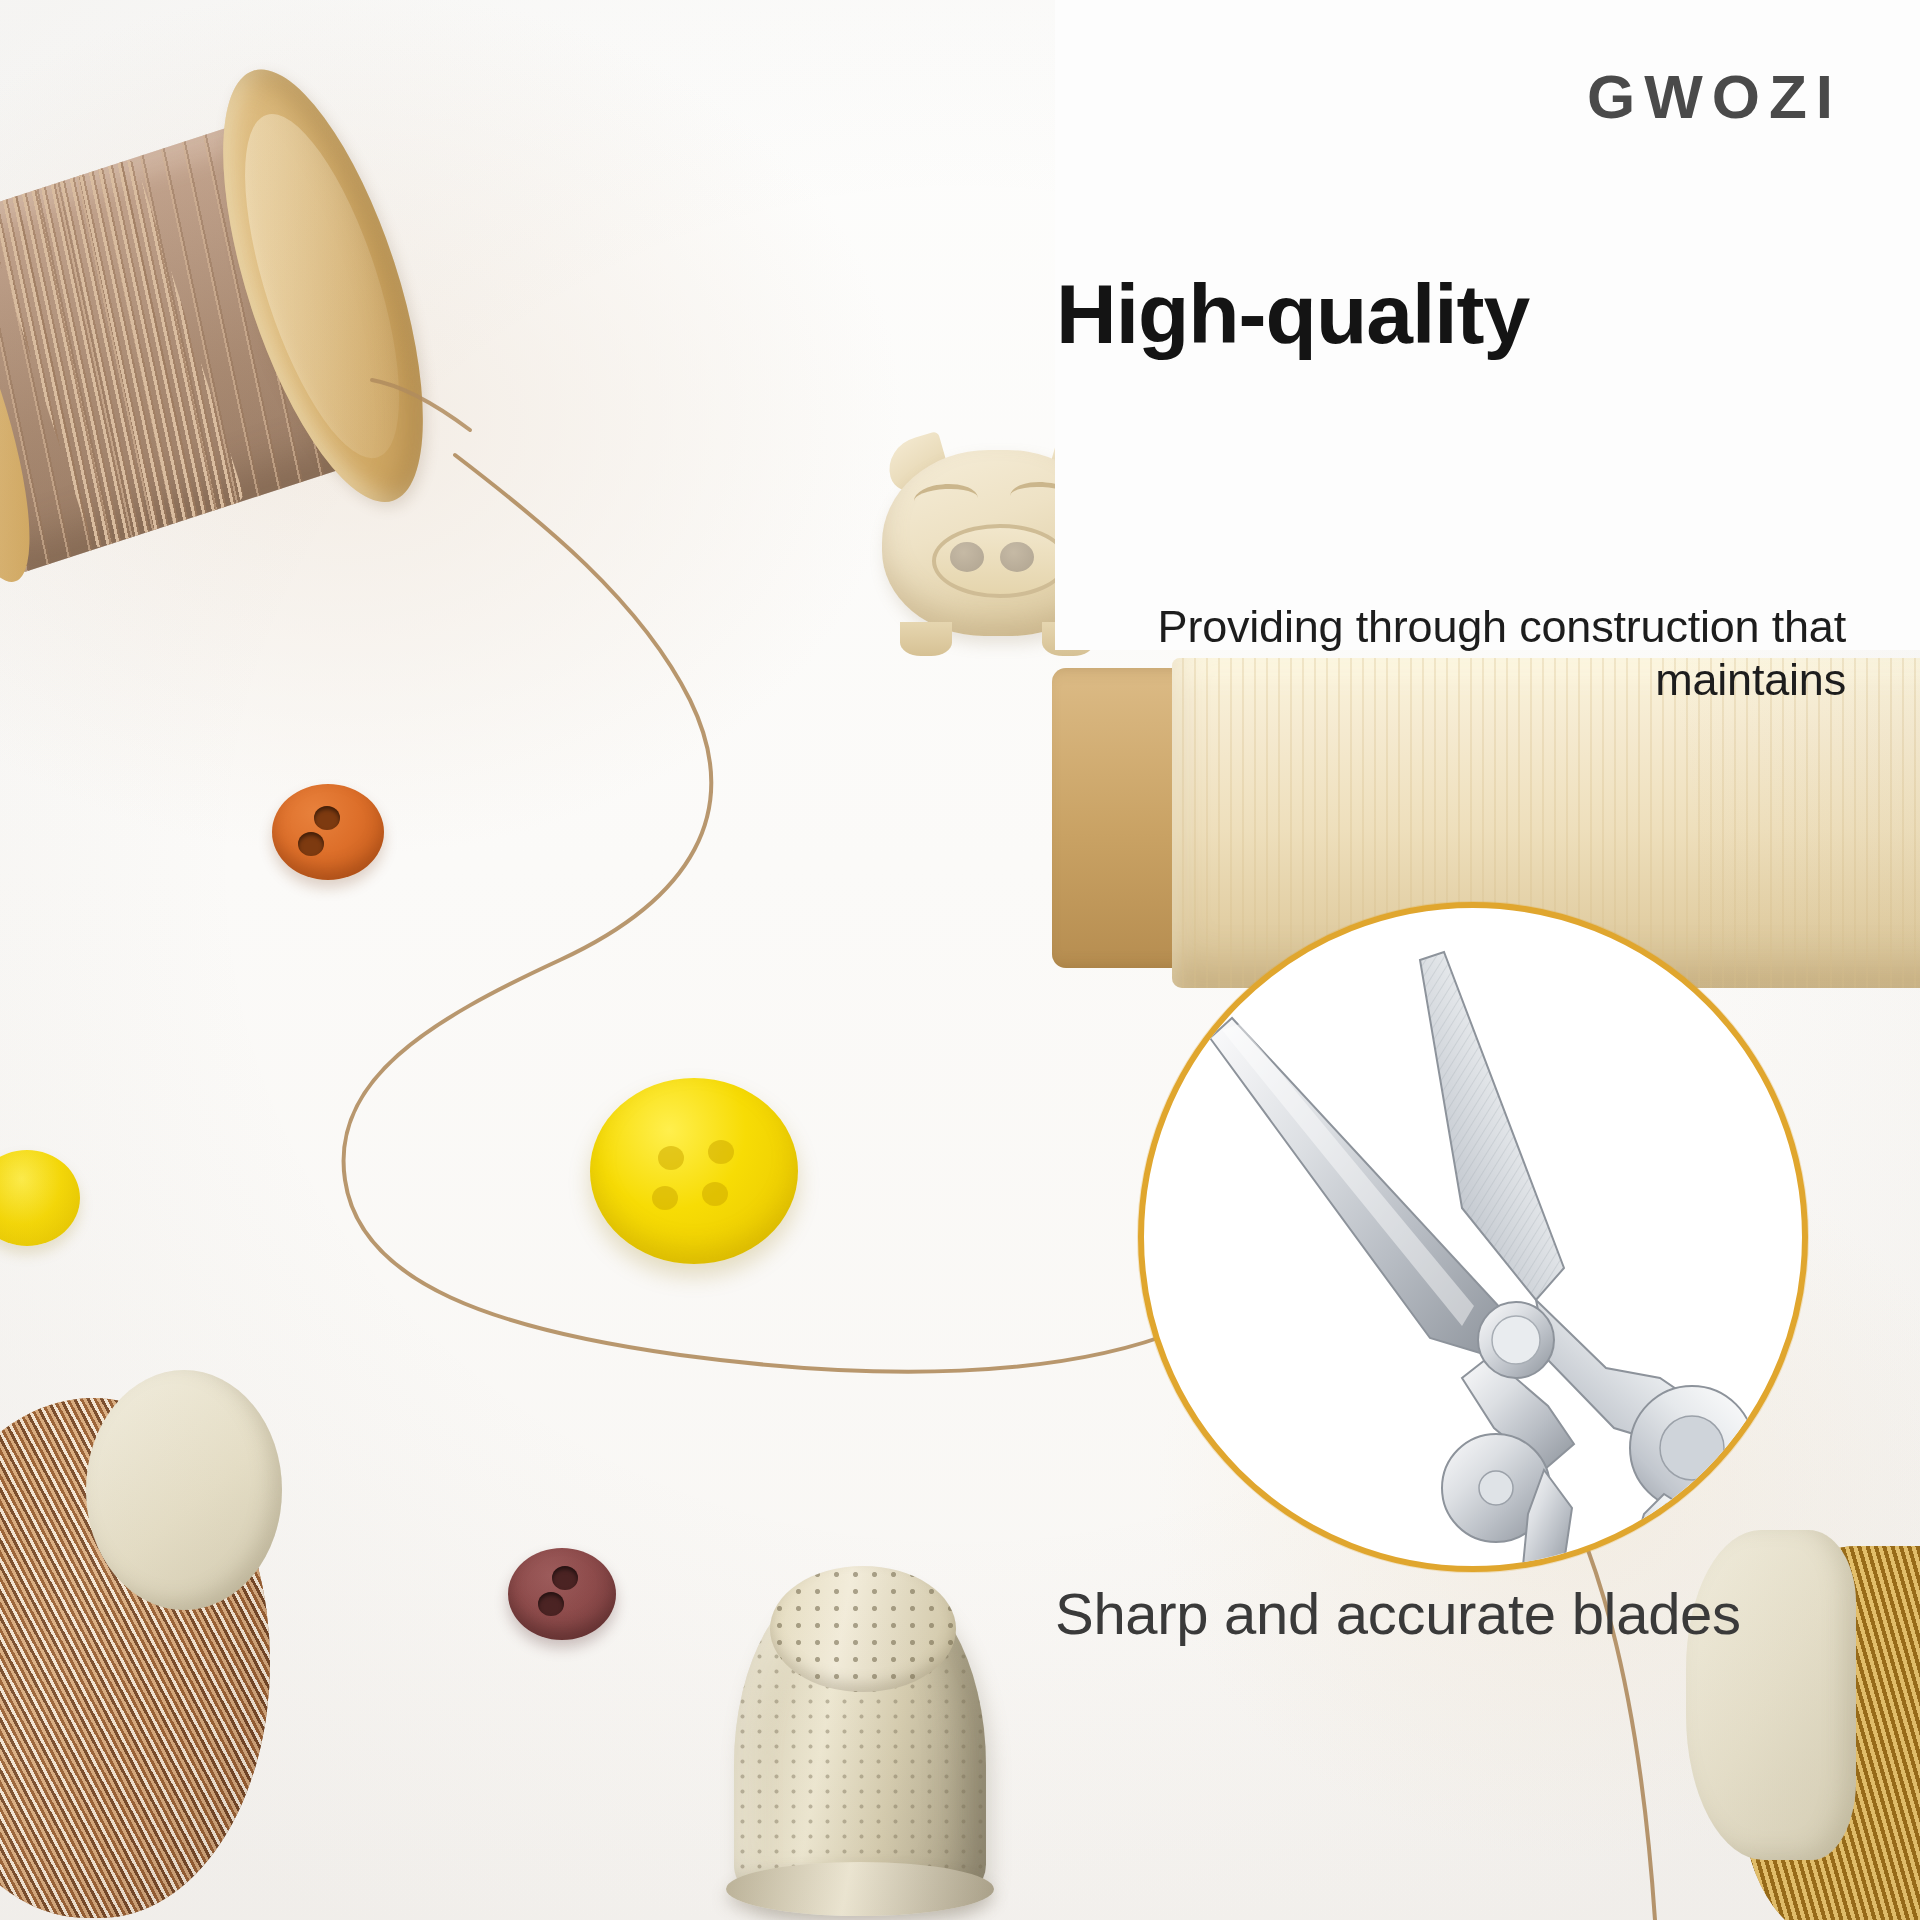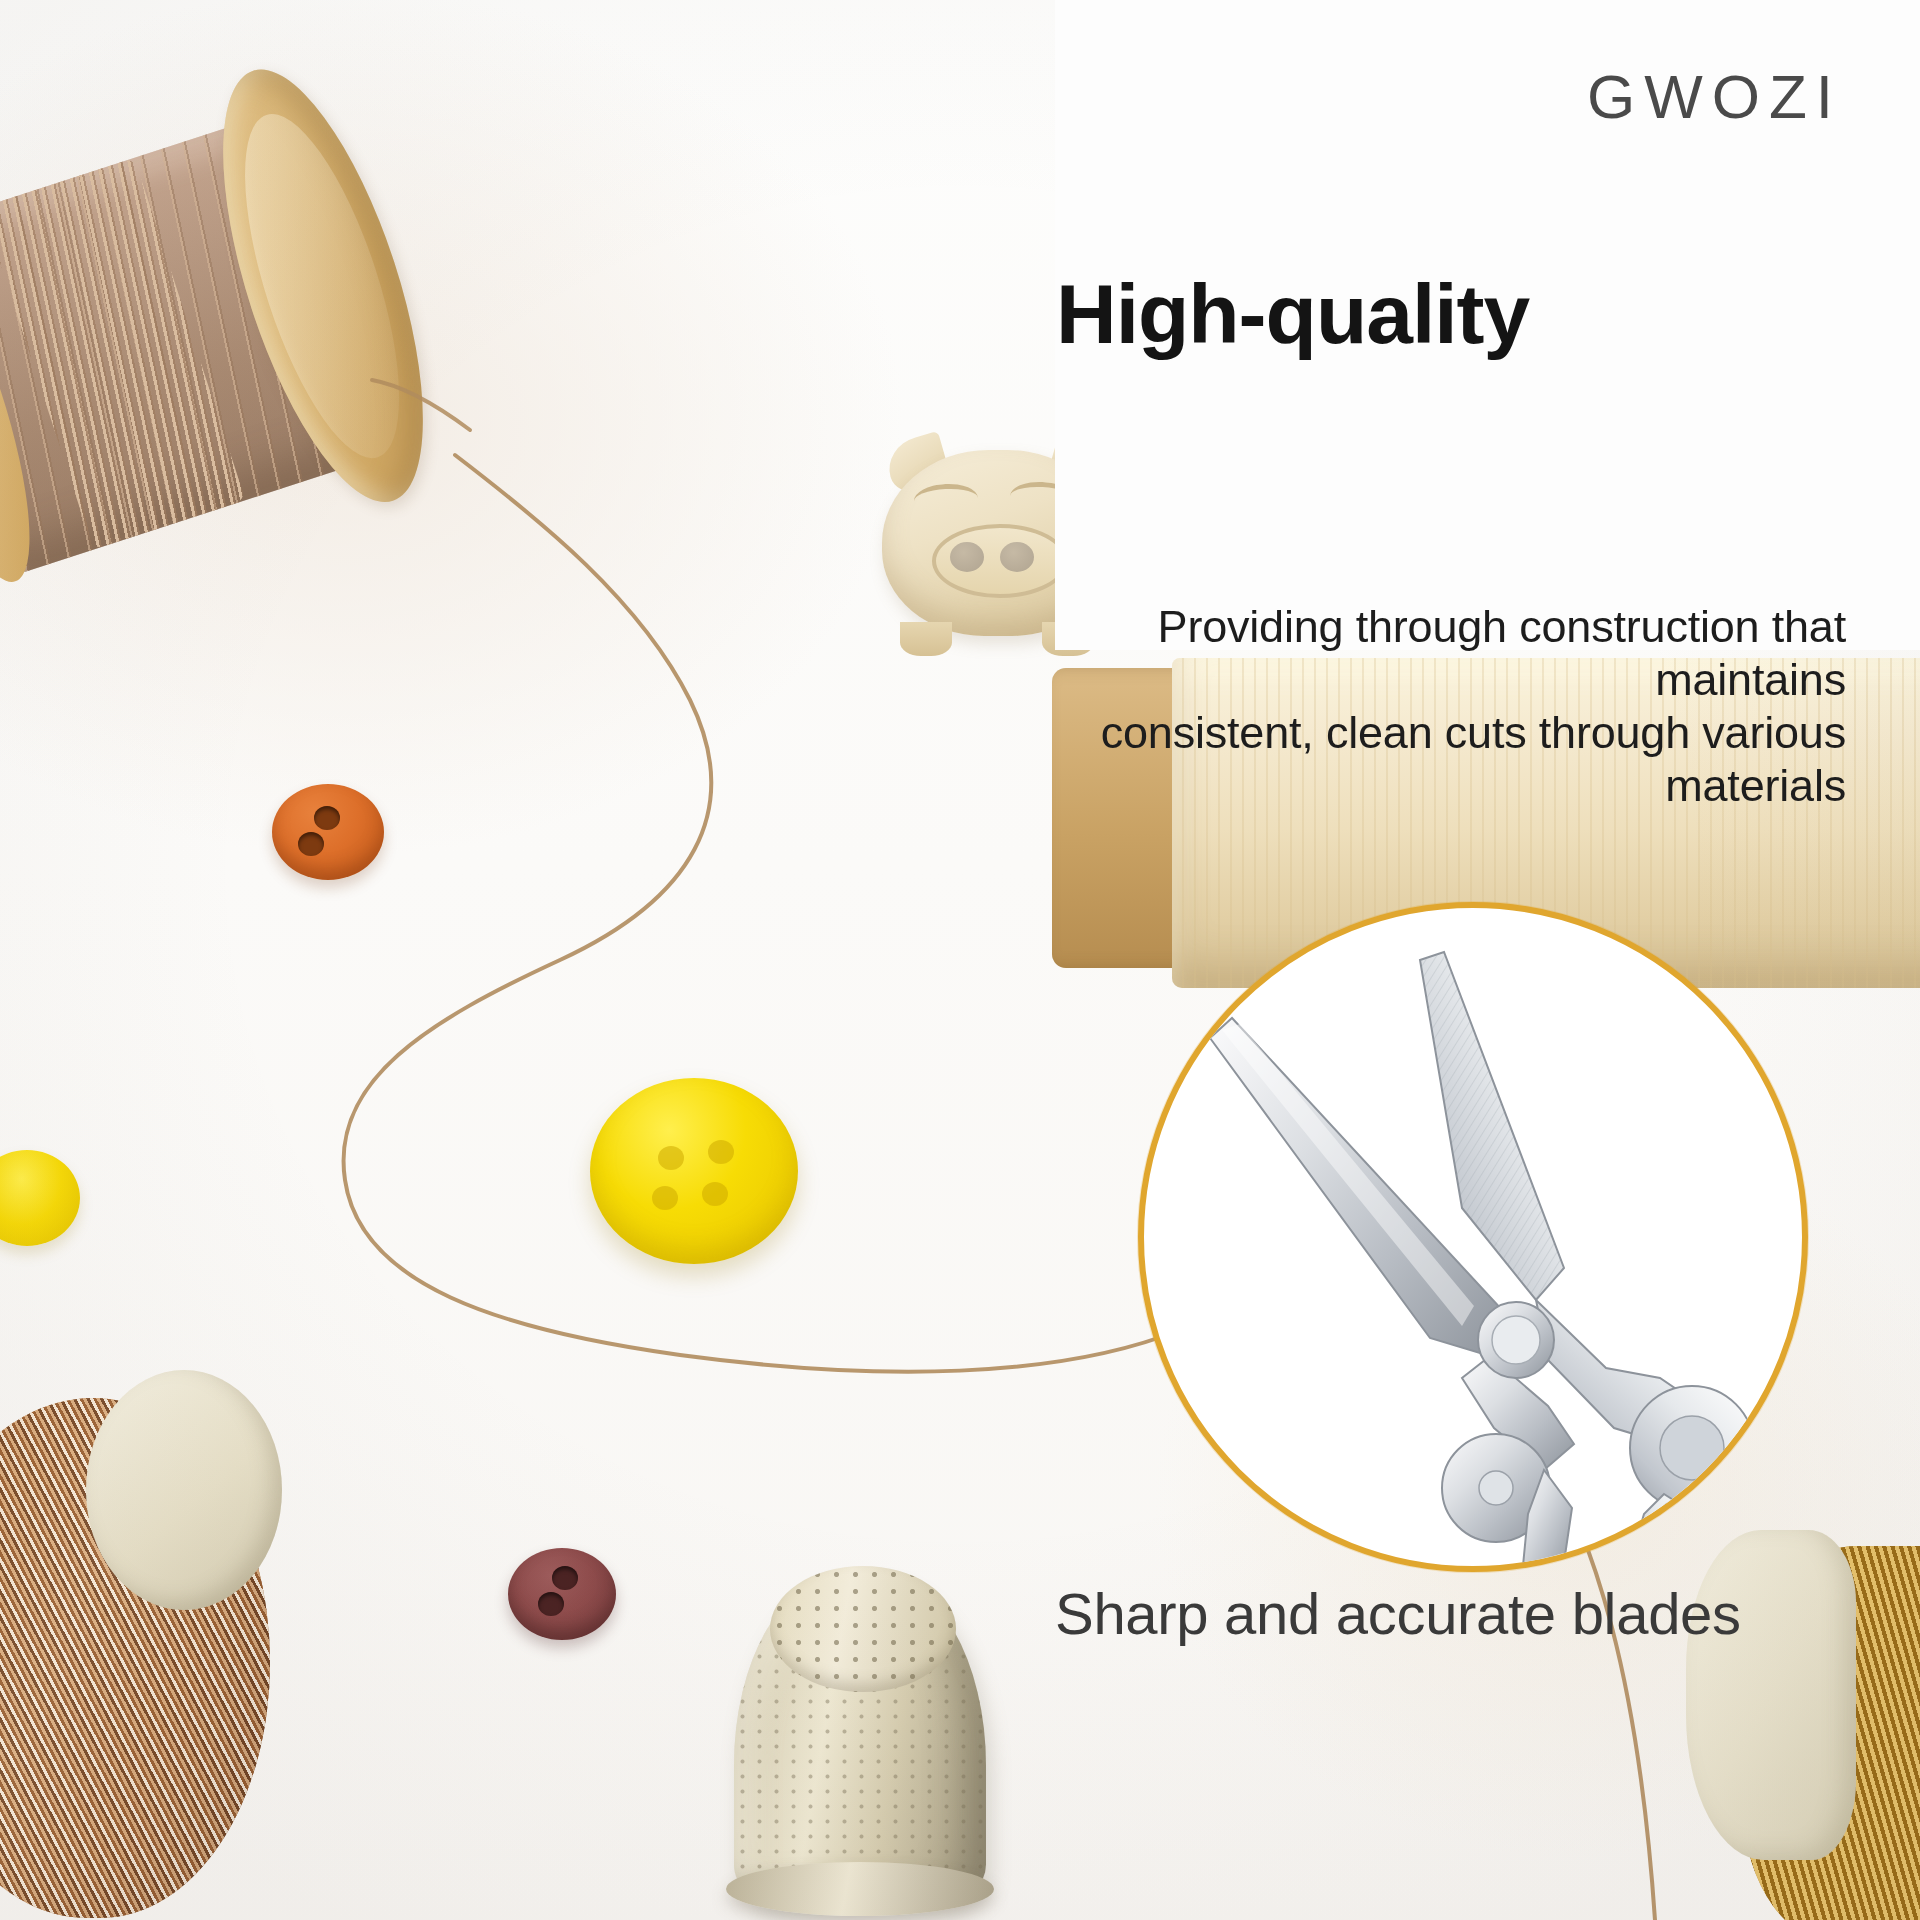--- a/index.html
+++ b/index.html
@@ -194,21 +194,21 @@
     box-shadow:0 4px 8px rgba(120,85,45,.2);}
 
   
   .panel{
     position:absolute;left:1055px;top:0;width:865px;height:650px;
     background:#fdfdfd;
   }
 
   .logo{
     position:absolute;right:78px;top:66px;
-    font-size:62px;font-weight:400;letter-spacing:9px;color:#4a4a4a;
+    font-size:62px;font-weight:700;letter-spacing:9px;color:#4a4a4a;
     font-family:"Liberation Sans", sans-serif;line-height:1;
   }
 
   .headline{
     position:absolute;right:74px;top:272px;width:790px;
     color:#141414;
     font-size:84px;font-weight:bold;line-height:1.02;letter-spacing:-1px;
   }
   .headline .l2{display:block;}
 
@@ -328,21 +328,20 @@
   <div class="panel"></div>
 
   <div class="logo">GWOZI</div>
 
   <div class="headline">
     <span>High-quality</span>
   </div>
 
   <div class="subtitle">
     <span>Providing through construction that maintains</span>
-    <span class="s2">consistent, clean cuts through various materials</span>
   </div>
 
   <div class="inset">
     <svg class="scissors" viewBox="0 0 670 670">
       <defs>
         <linearGradient id="steelA" x1="0" y1="0" x2="1" y2="1">
           <stop offset="0%" stop-color="#fbfbfc"></stop>
           <stop offset="35%" stop-color="#dcdfe3"></stop>
           <stop offset="65%" stop-color="#b9bec5"></stop>
           <stop offset="100%" stop-color="#8f959d"></stop>

